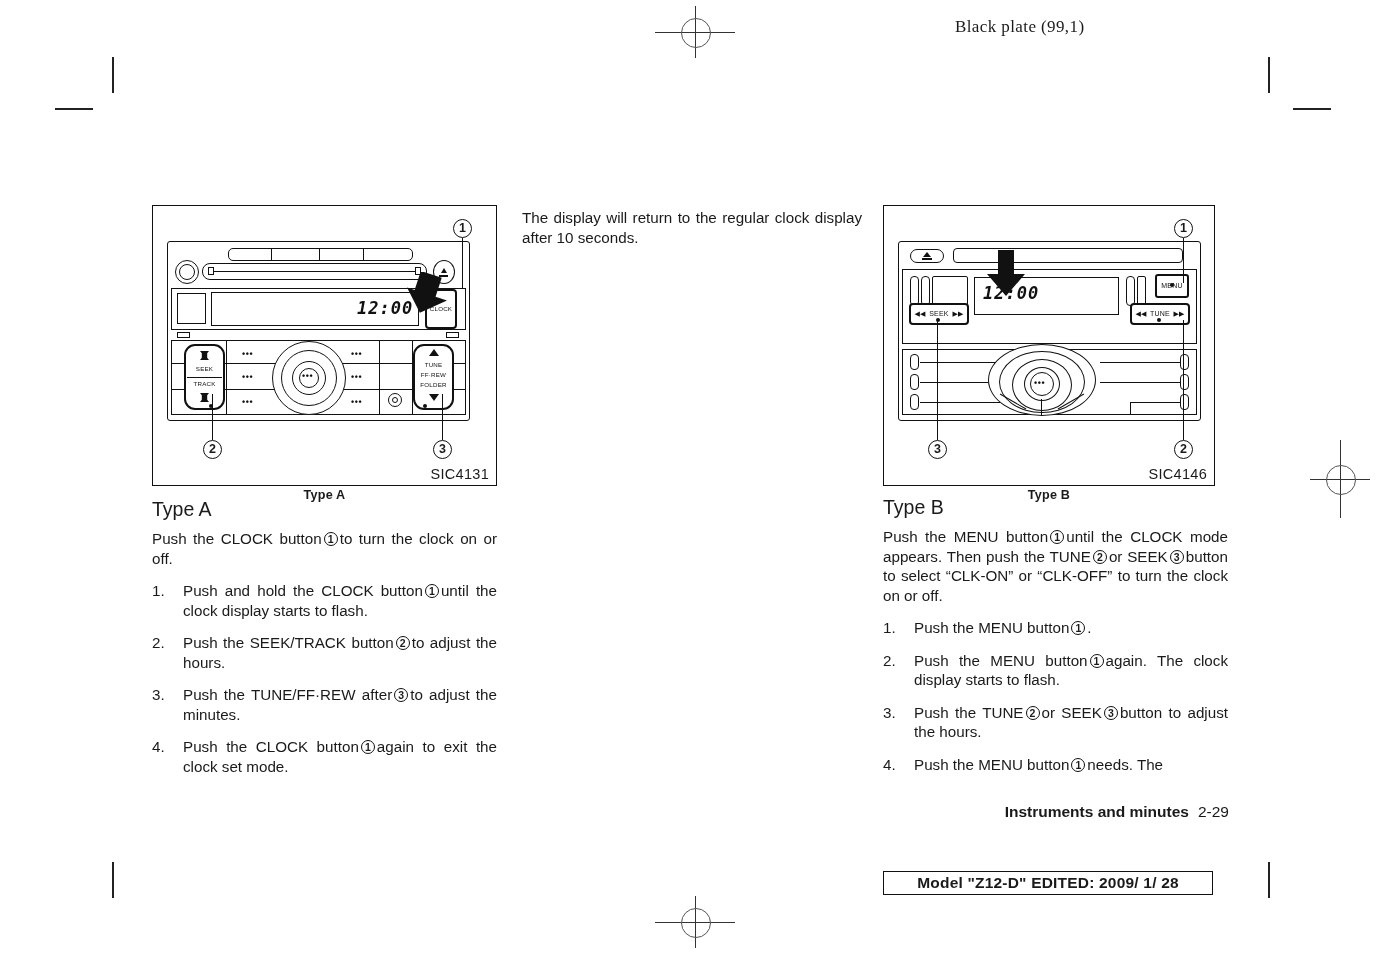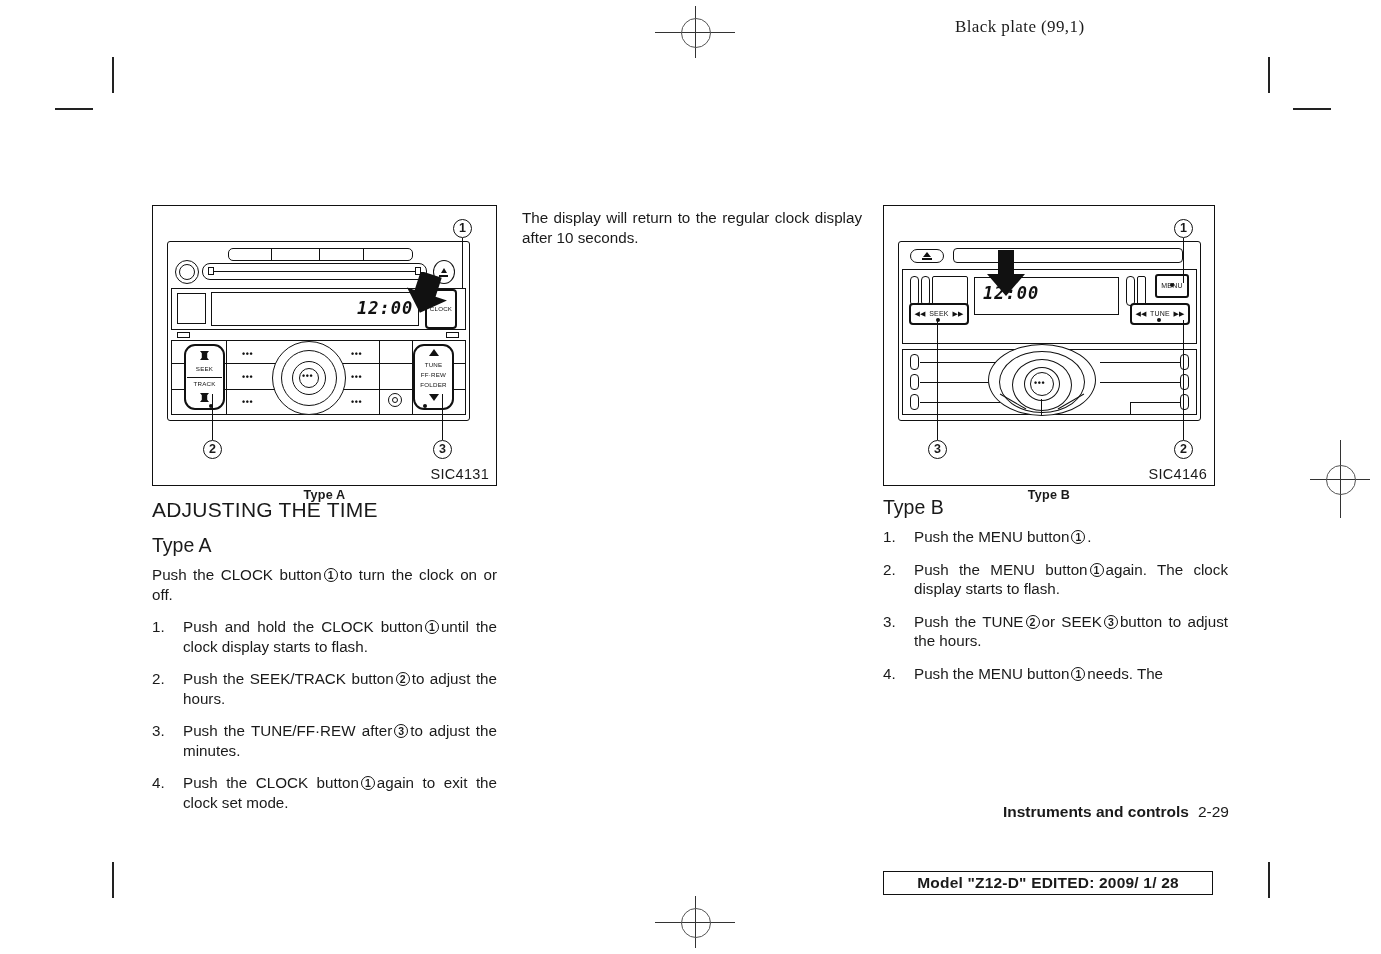--- a/index.html
+++ b/index.html
@@ -397,21 +397,20 @@
     <svg class="arrow-down" style="left:103px; top:44px;" width="38" height="46" viewBox="0 0 38 46">
       <polygon points="11,0 27,0 27,24 38,24 19,46 0,24 11,24" fill="#111"></polygon>
     </svg>
 
     <div class="fig-code">SIC4146</div>
   </div>
   <div class="fig-caption">Type B</div>
 </div>
 
 <div class="col col-left" style="top:498px;">
-  <h1 class="section" style="margin-top:0;">ADJUSTING THE TIME</h1>
   <h2 class="subsection">Type A</h2>
 
   <p class="body">
     <span>Push the CLOCK button</span><span class="cnum">1</span><span>to turn the clock on or off.</span>
   </p>
 
   <ol class="steps">
     <li>
       <span class="num">1.</span>
       <span>Push and hold the CLOCK button</span><span class="cnum">1</span><span>until the clock display starts to flash.</span>
@@ -431,20 +430,23 @@
   </ol>
 </div>
 
 <div class="col col-mid" style="top:208px;">
   <p class="body">The display will return to the regular clock display after 10 seconds.</p>
 </div>
 
 <div class="col col-right" style="top:496px;">
   <h2 class="subsection">Type B</h2>
 
+  <p class="body">
+    <span>Push the MENU button</span><span class="cnum">1</span><span>until the CLOCK mode appears. Then push the TUNE</span><span class="cnum">2</span><span>or SEEK</span><span class="cnum">3</span><span>button to select “CLK-ON” or “CLK-OFF” to turn the clock on or off.</span>
+  </p>
 
 
   <ol class="steps">
     <li class="linelast" style="text-align:left;">
       <span class="num">1.</span>
       <span>Push the MENU button</span><span class="cnum">1</span><span>.</span>
     </li>
     <li>
       <span class="num">2.</span>
       <span>Push the MENU button</span><span class="cnum">1</span><span>again. The clock display starts to flash.</span>
@@ -454,16 +456,16 @@
       <span>Push the TUNE</span><span class="cnum">2</span><span>or SEEK</span><span class="cnum">3</span><span>button to adjust the hours.</span>
     </li>
     <li>
       <span class="num">4.</span>
       <span>Push the MENU button</span><span class="cnum">1</span><span>needs. The</span>
     </li>
   </ol>
 </div>
 
 <div class="footer-run">
-  <span>Instruments and controls</span><span class="pageno">2-29</span>
+  <span>Instruments and minutes</span><span class="pageno">2-29</span>
 </div>
 
 <div class="model-box">Model "Z12-D"  EDITED:  2009/ 1/ 28</div>
 
 </body></html>

